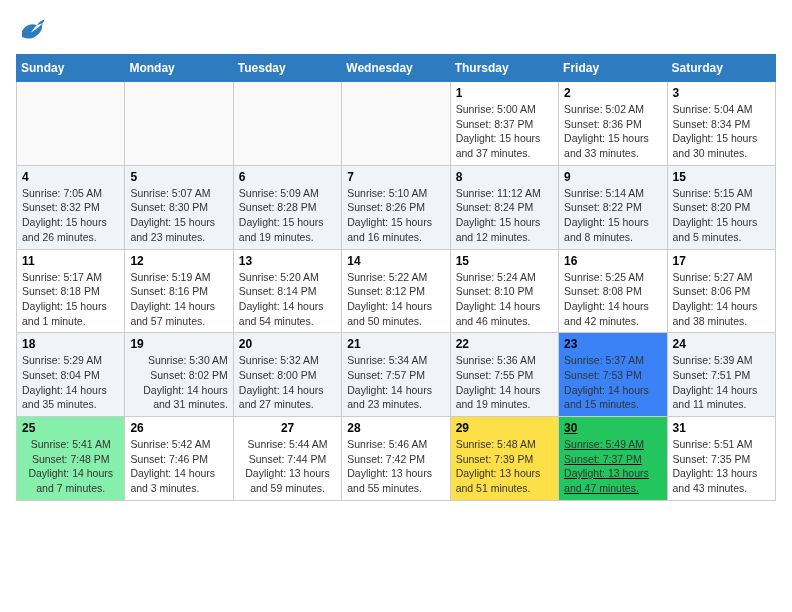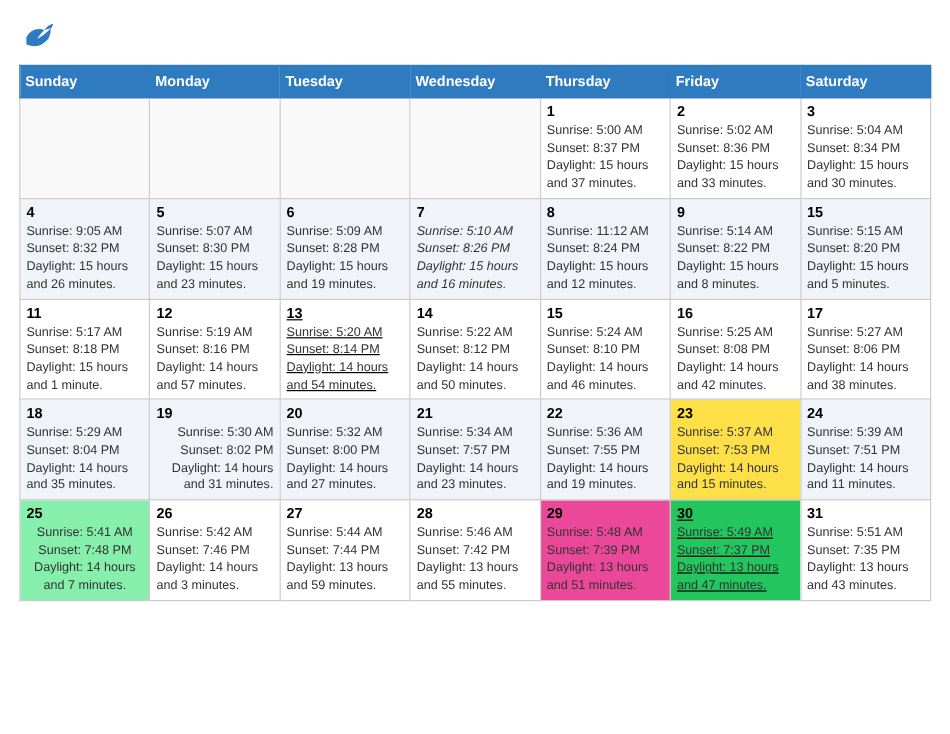--- a/index.html
+++ b/index.html
@@ -135,42 +135,42 @@
           <span class="cell-number">3</span>
           <div class="cell-info" style="white-space: pre-line;">Sunrise: 5:04 AM
 Sunset: 8:34 PM
 Daylight: 15 hours
 and 30 minutes.</div>
         </td>
       </tr>
       <tr>
         <td style="background: rgb(240, 244, 248);">
           <span class="cell-number">4</span>
-          <div class="cell-info" style="white-space: pre-line;">Sunrise: 9:05 AM
+          <div class="cell-info" style="white-space: pre-line;">Sunrise: 7:05 AM
 Sunset: 8:32 PM
 Daylight: 15 hours
 and 26 minutes.</div>
         </td>
         <td style="background: rgb(240, 244, 248);">
           <span class="cell-number">5</span>
           <div class="cell-info" style="white-space: pre-line;">Sunrise: 5:07 AM
 Sunset: 8:30 PM
 Daylight: 15 hours
 and 23 minutes.</div>
         </td>
         <td style="background: rgb(240, 244, 248);">
           <span class="cell-number">6</span>
           <div class="cell-info" style="white-space: pre-line;">Sunrise: 5:09 AM
 Sunset: 8:28 PM
 Daylight: 15 hours
 and 19 minutes.</div>
         </td>
         <td style="background: rgb(240, 244, 248);">
           <span class="cell-number">7</span>
-          <div class="cell-info" style="white-space: pre-line; font-style: italic;">Sunrise: 5:10 AM
+          <div class="cell-info" style="white-space: pre-line;">Sunrise: 5:10 AM
 Sunset: 8:26 PM
 Daylight: 15 hours
 and 16 minutes.</div>
         </td>
         <td style="background: rgb(240, 244, 248);">
           <span class="cell-number">8</span>
           <div class="cell-info" style="white-space: pre-line;">Sunrise: 11:12 AM
 Sunset: 8:24 PM
 Daylight: 15 hours
 and 12 minutes.</div>
@@ -198,21 +198,21 @@
 Daylight: 15 hours
 and 1 minute.</div>
         </td>
         <td style="background: rgb(255, 255, 255);">
           <span class="cell-number">12</span>
           <div class="cell-info" style="white-space: pre-line;">Sunrise: 5:19 AM
 Sunset: 8:16 PM
 Daylight: 14 hours
 and 57 minutes.</div>
         </td>
-        <td style="background: rgb(255, 255, 255); text-decoration: underline;">
+        <td style="background: rgb(255, 255, 255);">
           <span class="cell-number">13</span>
           <div class="cell-info" style="white-space: pre-line;">Sunrise: 5:20 AM
 Sunset: 8:14 PM
 Daylight: 14 hours
 and 54 minutes.</div>
         </td>
         <td style="background: rgb(255, 255, 255);">
           <span class="cell-number">14</span>
           <div class="cell-info" style="white-space: pre-line;">Sunrise: 5:22 AM
 Sunset: 8:12 PM
@@ -270,21 +270,21 @@
 Daylight: 14 hours
 and 23 minutes.</div>
         </td>
         <td style="background: rgb(240, 244, 248);">
           <span class="cell-number">22</span>
           <div class="cell-info" style="white-space: pre-line;">Sunrise: 5:36 AM
 Sunset: 7:55 PM
 Daylight: 14 hours
 and 19 minutes.</div>
         </td>
-        <td style="background: #fde047;">
+        <td style="background: #3b82f6;">
           <span class="cell-number">23</span>
           <div class="cell-info" style="white-space: pre-line;">Sunrise: 5:37 AM
 Sunset: 7:53 PM
 Daylight: 14 hours
 and 15 minutes.</div>
         </td>
         <td style="background: rgb(240, 244, 248);">
           <span class="cell-number">24</span>
           <div class="cell-info" style="white-space: pre-line;">Sunrise: 5:39 AM
 Sunset: 7:51 PM
@@ -300,35 +300,35 @@
 Daylight: 14 hours
 and 7 minutes.</div>
         </td>
         <td style="background: rgb(255, 255, 255);">
           <span class="cell-number">26</span>
           <div class="cell-info" style="white-space: pre-line;">Sunrise: 5:42 AM
 Sunset: 7:46 PM
 Daylight: 14 hours
 and 3 minutes.</div>
         </td>
-        <td style="background: rgb(255, 255, 255);">
+        <td style="background: rgb(255, 255, 255); text-align: center;">
           <span class="cell-number">27</span>
           <div class="cell-info" style="white-space: pre-line;">Sunrise: 5:44 AM
 Sunset: 7:44 PM
 Daylight: 13 hours
 and 59 minutes.</div>
         </td>
         <td style="background: rgb(255, 255, 255);">
           <span class="cell-number">28</span>
           <div class="cell-info" style="white-space: pre-line;">Sunrise: 5:46 AM
 Sunset: 7:42 PM
 Daylight: 13 hours
 and 55 minutes.</div>
         </td>
-        <td style="background: #ec4899;">
+        <td style="background: #fde047;">
           <span class="cell-number">29</span>
           <div class="cell-info" style="white-space: pre-line;">Sunrise: 5:48 AM
 Sunset: 7:39 PM
 Daylight: 13 hours
 and 51 minutes.</div>
         </td>
         <td style="background: #22c55e; text-decoration: underline;">
           <span class="cell-number">30</span>
           <div class="cell-info" style="white-space: pre-line;">Sunrise: 5:49 AM
 Sunset: 7:37 PM

